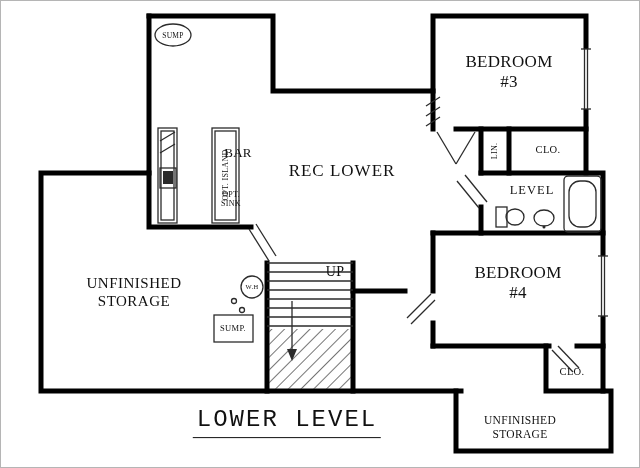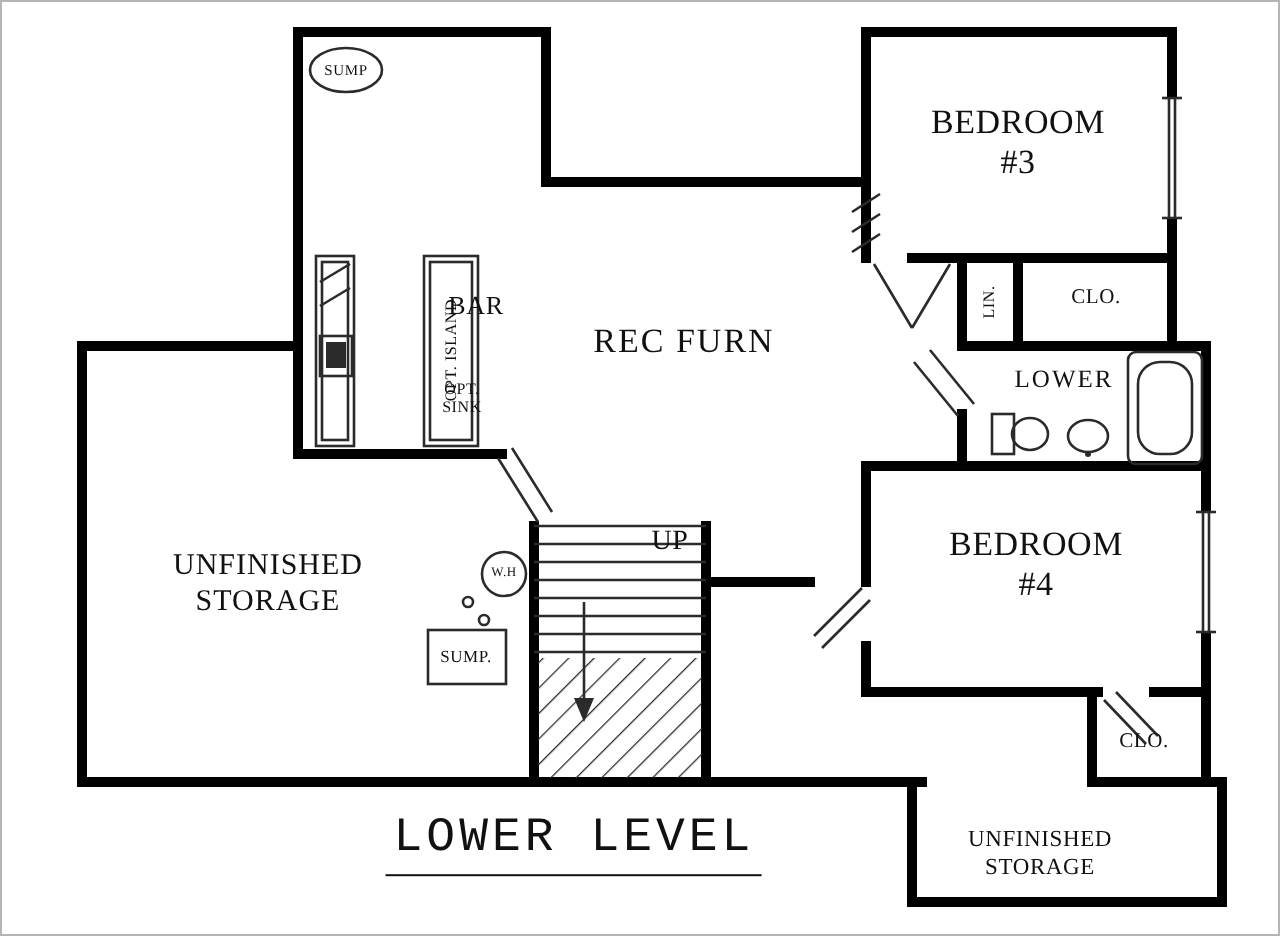--- a/index.html
+++ b/index.html
@@ -153,26 +153,26 @@
       <ellipse cx="543" cy="217" rx="10" ry="8" class="fix"></ellipse>
       <circle cx="543" cy="226" r="1.5" class="fixfill"></circle>
     </g>
   </svg>
 
   <div class="lbl" style="left:172px;top:34px;font-size:7.5px;">SUMP</div>
   <div class="lbl" style="left:193px;top:152px;font-size:13px;margin-left:44px;">BAR</div>
   <div class="lbl" style="left:191px;top:199px;font-size:8px;line-height:1.1;margin-left:39px;">OPT.
 SINK</div>
   <div class="lbl vert" style="left:225px;top:174px;font-size:8px;">OPT. ISLAND</div>
-  <div class="lbl ls1" style="left:341px;top:170px;font-size:17px;">REC FURN</div>
+  <div class="lbl ls1" style="left:341px;top:170px;font-size:17px;">REC LOWER</div>
   <div class="lbl" style="left:508px;top:71px;font-size:17px;">BEDROOM
 #3</div>
   <div class="lbl vert" style="left:494px;top:150px;font-size:8px;">LIN.</div>
   <div class="lbl" style="left:547px;top:149px;font-size:10.5px;">CLO.</div>
-  <div class="lbl ls1" style="left:531px;top:189px;font-size:12.5px;">LOWER</div>
+  <div class="lbl ls1" style="left:531px;top:189px;font-size:12.5px;">LEVEL</div>
   <div class="lbl" style="left:517px;top:282px;font-size:17px;">BEDROOM
 #4</div>
   <div class="lbl" style="left:571px;top:371px;font-size:10.5px;">CLO.</div>
   <div class="lbl" style="left:133px;top:291px;font-size:15px;letter-spacing:0.5px;">UNFINISHED
 STORAGE</div>
   <div class="lbl" style="left:519px;top:427px;font-size:11.5px;">UNFINISHED
 STORAGE</div>
   <div class="lbl" style="left:251px;top:286px;font-size:6.5px;">W.H</div>
   <div class="lbl" style="left:232px;top:327px;font-size:8.5px;">SUMP.</div>
   <div class="lbl" style="left:334px;top:271px;font-size:14px;font-family:Liberation Serif, serif;">UP</div>

